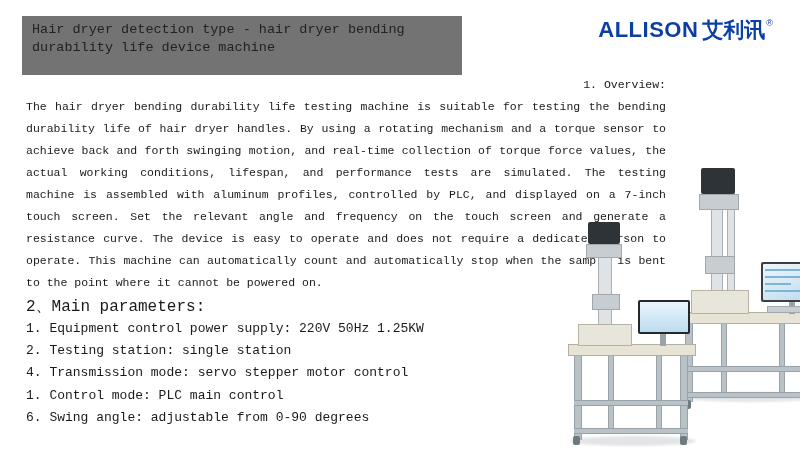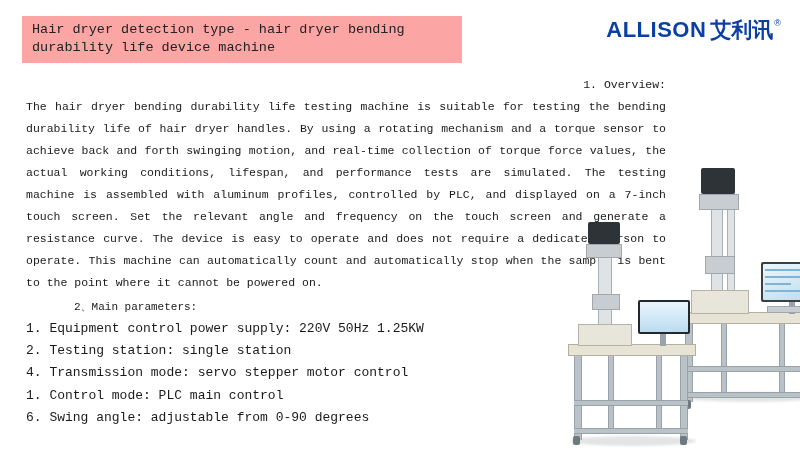--- a/index.html
+++ b/index.html
@@ -24,34 +24,34 @@
     position: absolute;
     top: 0; left: 0;
     width: 800px;
     height: 68px;
   }
   .title-block {
     position: absolute;
     left: 22px;
     top: 16px;
     width: 440px;
-    background: #fca5a5;
-    padding: 5px 8px 6px 10px;
+    background: #737373;
+    padding: 5px 8px 18px 10px;
   }
   .title-line {
     font-family: "Liberation Mono", "DejaVu Sans Mono", monospace;
     font-size: 13.5px;
     line-height: 18px;
     color: #222;
     letter-spacing: 0px;
     white-space: nowrap;
   }
   .brand {
     position: absolute;
-    right: 20px;
+    right: 28px;
     top: 16px;
     text-align: center;
     white-space: nowrap;
   }
   .brand-name {
     display: inline-block;
     font-family: "Liberation Sans", sans-serif;
     font-weight: bold;
     font-size: 22px;
     letter-spacing: 0.5px;
@@ -92,24 +92,23 @@
     text-align: right;
   }
   .overview-text {
     font-size: 11.5px;
     line-height: 22px;
     text-align: justify;
     text-justify: inter-word;
     margin: 0;
   }
   .section-head {
-    font-size: 11px;
+    font-size: 16px;
     line-height: 22px;
     margin-top: 2px;
-    margin-left: 48px;
   }
   .param-list {
     margin: 0;
     padding: 0;
     list-style: none;
   }
   .param-list li {
     font-size: 13px;
     line-height: 22.2px;
     white-space: nowrap;

